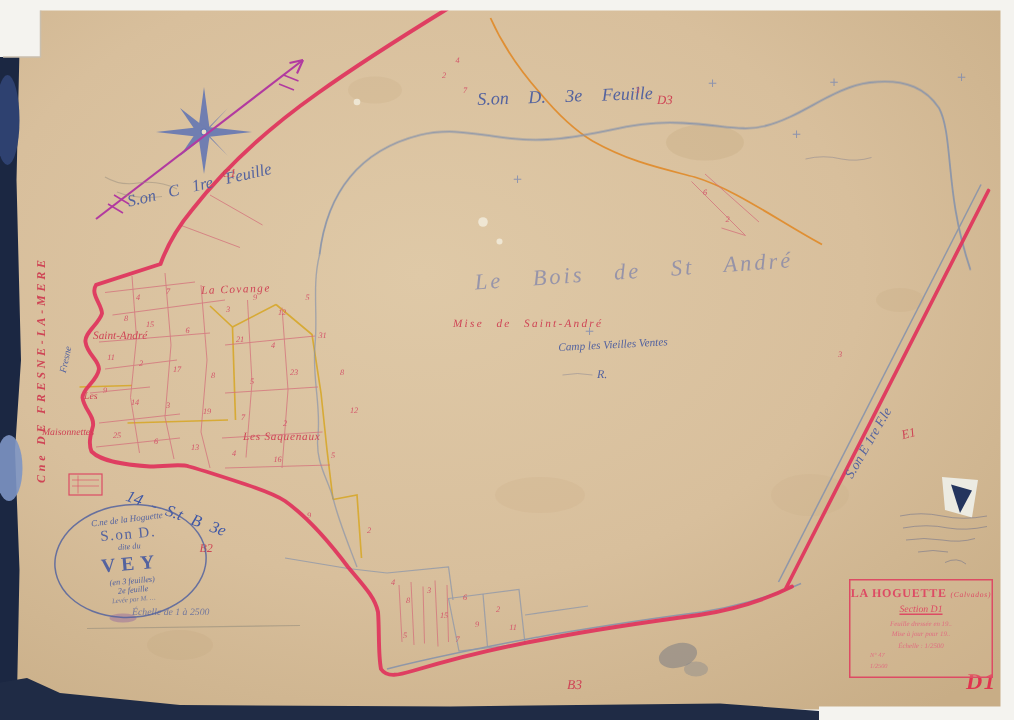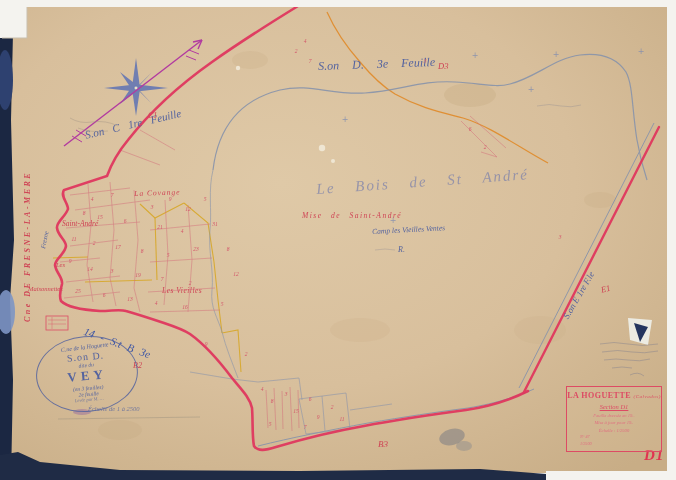--- a/index.html
+++ b/index.html
@@ -187,28 +187,28 @@
 
   <div class="lbl blue" style="left:318px;top:60px;transform:rotate(-2deg);font-size:12px;word-spacing:10px;">S.on D.   3e   Feuille</div>
   <div class="lbl red" style="left:438px;top:62px;font-size:8.5px;">D3</div>
 
   <div class="lbl" style="left:86px;top:326px;transform:rotate(20deg);font-size:11px;color:#3f57a5;font-style:italic;word-spacing:4px;">14 - S.t B 3e</div>
   <div class="lbl red" style="left:133px;top:362px;font-size:8px;">B2</div>
 
   <div class="lbl blue" style="left:562px;top:316px;transform:rotate(-60deg);font-size:9px;">S.on E 1re F.le</div>
   <div class="lbl red" style="left:600px;top:286px;transform:rotate(-15deg);font-size:8.5px;">E1</div>
 
-  <div class="lbl red" style="left:378px;top:440px;font-size:9px;">B3</div>
+  <div class="lbl red" style="left:378px;top:452px;font-size:9px;">B3</div>
   <div class="lbl" style="left:644px;top:448px;font-size:15px;font-weight:bold;font-style:italic;color:#e0344f;letter-spacing:1px;">D1</div>
 
   <div class="lbl red" style="left:134px;top:190px;font-size:7.5px;letter-spacing:1px;transform:rotate(-2deg);">La Covange</div>
   <div class="lbl red" style="left:62px;top:220px;font-size:7.5px;">Saint-André</div>
   <div class="lbl red" style="left:56px;top:262px;font-size:6.5px;">Les</div>
   <div class="lbl red" style="left:28px;top:286px;font-size:6.5px;">Maisonnettes</div>
-  <div class="lbl red" style="left:162px;top:287px;font-size:7.5px;letter-spacing:.5px;">Les Vieilles</div>
+  <div class="lbl red" style="left:162px;top:287px;font-size:7.5px;letter-spacing:.5px;">Les Saquenaux</div>
 
   <div class="lbl faded" style="left:316px;top:182px;transform:rotate(-4deg);font-size:15px;word-spacing:14px;letter-spacing:2px;">Le Bois de St André</div>
   <div class="lbl red" style="left:302px;top:212px;font-size:7.5px;letter-spacing:1.5px;word-spacing:5px;">Mise de Saint-André</div>
   <div class="lbl blue" style="left:372px;top:228px;transform:rotate(-3deg);font-size:7.5px;">Camp les Vieilles Ventes</div>
   <div class="lbl blue" style="left:398px;top:246px;font-size:8px;">R.</div>
 
   <div class="lbl blue" style="left:88px;top:406px;font-size:6.5px;opacity:.75;">Échelle de 1 à 2500</div>
 
   <div class="cart">
     <div class="cart-title">

